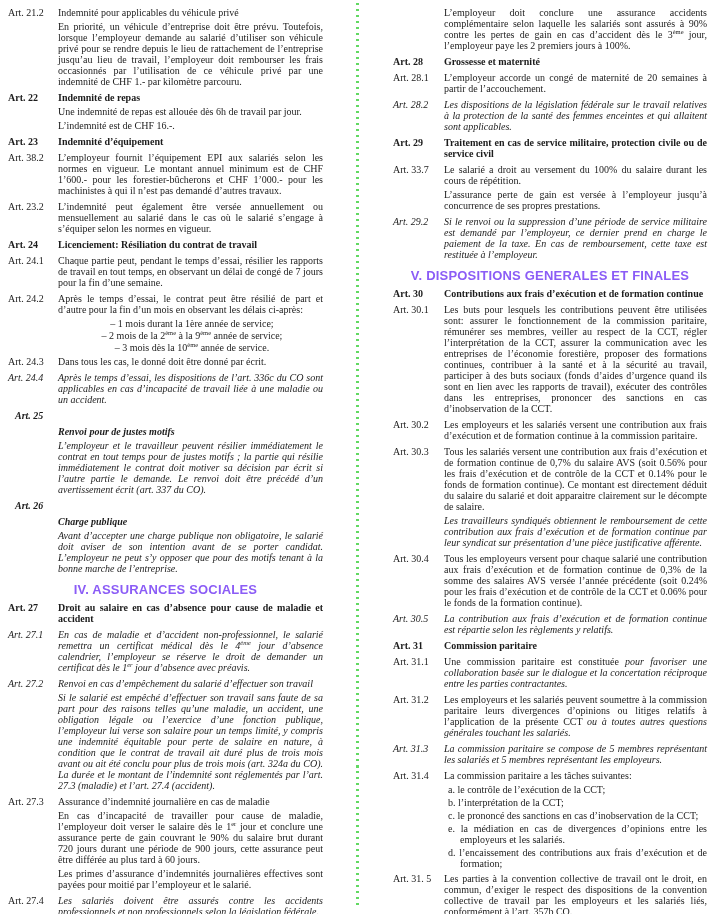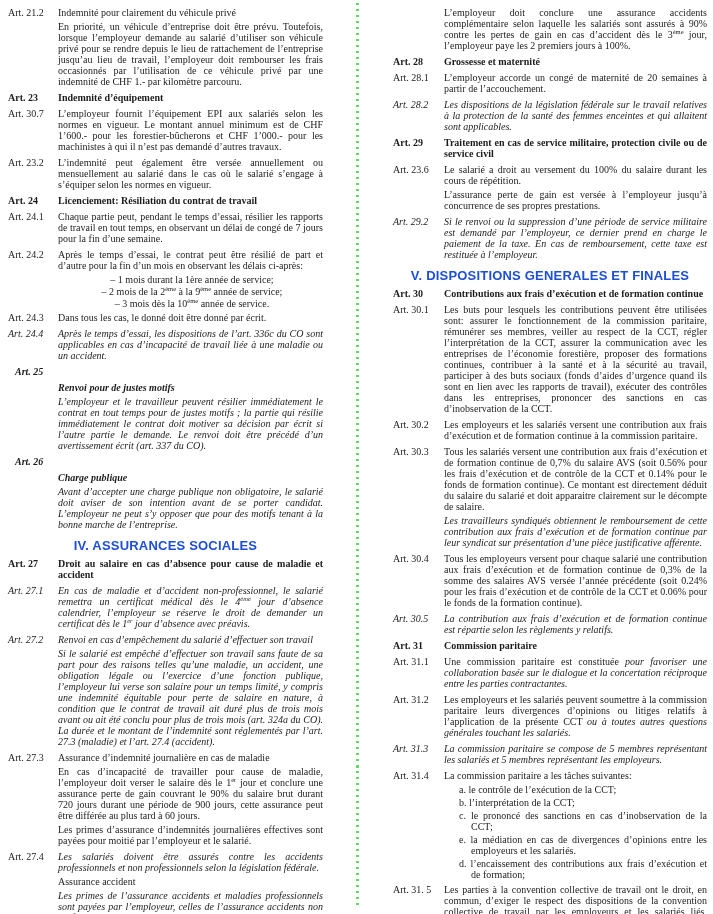--- a/index.html
+++ b/index.html
@@ -25,56 +25,64 @@
   .ls-italic{font-style:italic;}
   .ls-bolditalic{font-weight:bold;font-style:italic;margin-left:7px;}
   .blk{margin:0 0 3px 0;text-align:justify;}
   .title-plain{}
   .title-bold{font-weight:bold;}
   .title-italic{font-style:italic;}
   .title-bolditalic{font-weight:bold;font-style:italic;margin-top:16px;}
   .body{}
   .body-italic{font-style:italic;}
   .dash-item{margin:0 0 1px 0;text-align:center;padding-left:3px;}
-  .sub-item{margin:0 0 2px 15px;padding-left:12px;text-indent:-12px;}
+  .sub-item{margin:0 0 2px 4px;padding-left:12px;text-indent:-12px;}
   .section-heading{
     grid-column:1 / -1;
     font-family:"Liberation Sans", sans-serif;
     font-weight:bold;font-size:13px;line-height:14px;
-    text-align:center;color:#1d4ed8;
+    text-align:center;color:#8b5cf6;
     margin:6px 0 5px 0;letter-spacing:0.2px;
   }
   sup{font-size:6.5px;line-height:0;vertical-align:super;}
   .divider{
     position:absolute;left:356px;top:3px;height:905px;width:3px;
     background:repeating-linear-gradient(to bottom,
       var(--divider-color) 0px, var(--divider-color) 2.5px,
       transparent 2.5px, transparent 6px);
   }
 </style>
 </head>
 <body>
 
 <div class="page" style="--divider-color: #62d962;">
   <div class="col col-left">
       <div class="article">
         <div class="art-label ls-roman">Art. 21.2</div>
         <div class="art-content">
-          <p class="blk title-plain">Indemnité pour clairement du véhicule privé</p>
+          <p class="blk title-plain">Indemnité pour applicables du véhicule privé</p>
           <p class="blk body">En priorité, un véhicule d’entreprise doit être prévu. Toutefois, lorsque l’employeur demande au salarié d’utiliser son véhicule privé pour se rendre depuis le lieu de rattachement de l’entreprise jusqu’au lieu de travail, l’employeur doit rembourser les frais occasionnés par l’utilisation de ce véhicule privé par une indemnité de CHF 1.- par kilomètre parcouru.</p>
         </div>
       </div>
       <div class="article">
+        <div class="art-label ls-bold">Art. 22</div>
+        <div class="art-content">
+          <p class="blk title-bold">Indemnité de repas</p>
+          <p class="blk body">Une indemnité de repas est allouée dès 6h de travail par jour.</p>
+          <p class="blk body">L’indemnité est de CHF 16.-.</p>
+        </div>
+      </div>
+      <div class="article">
         <div class="art-label ls-bold">Art. 23</div>
         <div class="art-content">
           <p class="blk title-bold">Indemnité d’équipement</p>
         </div>
       </div>
       <div class="article">
-        <div class="art-label ls-roman">Art. 30.7</div>
+        <div class="art-label ls-roman">Art. 38.2</div>
         <div class="art-content">
           <p class="blk body">L’employeur fournit l’équipement EPI aux salariés selon les normes en vigueur. Le montant annuel minimum est de CHF 1’600.- pour les forestier-bûcherons et CHF 1’000.- pour les machinistes à qui il n’est pas demandé d’autres travaux.</p>
         </div>
       </div>
       <div class="article">
         <div class="art-label ls-roman">Art. 23.2</div>
         <div class="art-content">
           <p class="blk body">L’indemnité peut également être versée annuellement ou mensuellement au salarié dans le cas où le salarié s’engage à s’équiper selon les normes en vigueur.</p>
         </div>
       </div>
@@ -188,21 +196,21 @@
           <p class="blk body-italic">Les dispositions de la législation fédérale sur le travail relatives à la protection de la santé des femmes enceintes et qui allaitent sont applicables.</p>
         </div>
       </div>
       <div class="article">
         <div class="art-label ls-bold">Art. 29</div>
         <div class="art-content">
           <p class="blk title-bold">Traitement en cas de service militaire, protection civile ou de service civil</p>
         </div>
       </div>
       <div class="article">
-        <div class="art-label ls-roman">Art. 23.6</div>
+        <div class="art-label ls-roman">Art. 33.7</div>
         <div class="art-content">
           <p class="blk body">Le salarié a droit au versement du 100% du salaire durant les cours de répétition.</p>
           <p class="blk body">L’assurance perte de gain est versée à l’employeur jusqu’à concurrence de ses propres prestations.</p>
         </div>
       </div>
       <div class="article">
         <div class="art-label ls-italic">Art. 29.2</div>
         <div class="art-content">
           <p class="blk body-italic">Si le renvoi ou la suppression d’une période de service militaire est demandé par l’employeur, ce dernier prend en charge le paiement de la taxe. En cas de remboursement, cette taxe est restituée à l’employeur.</p>
         </div>

